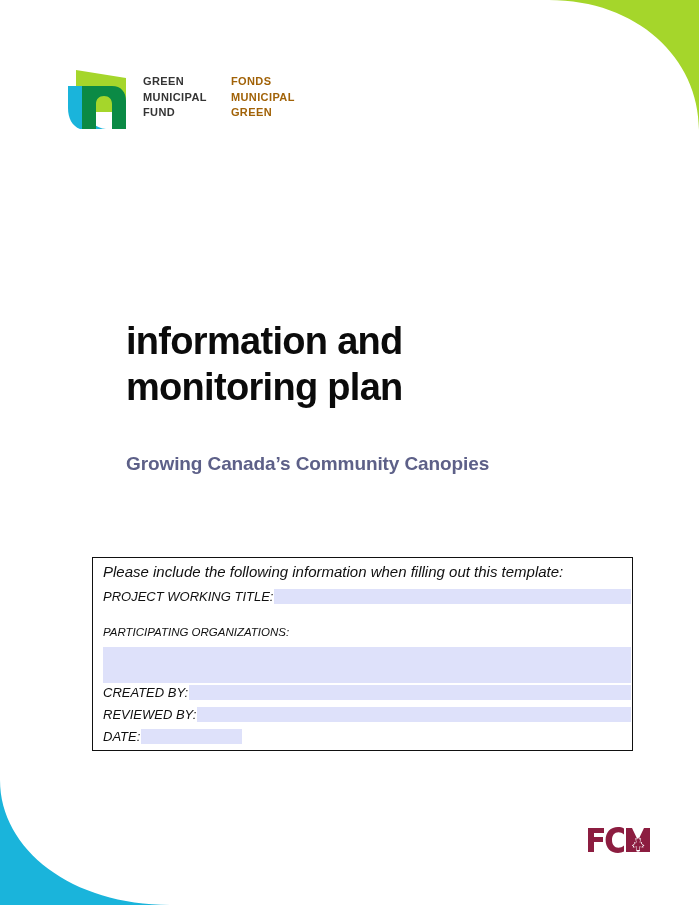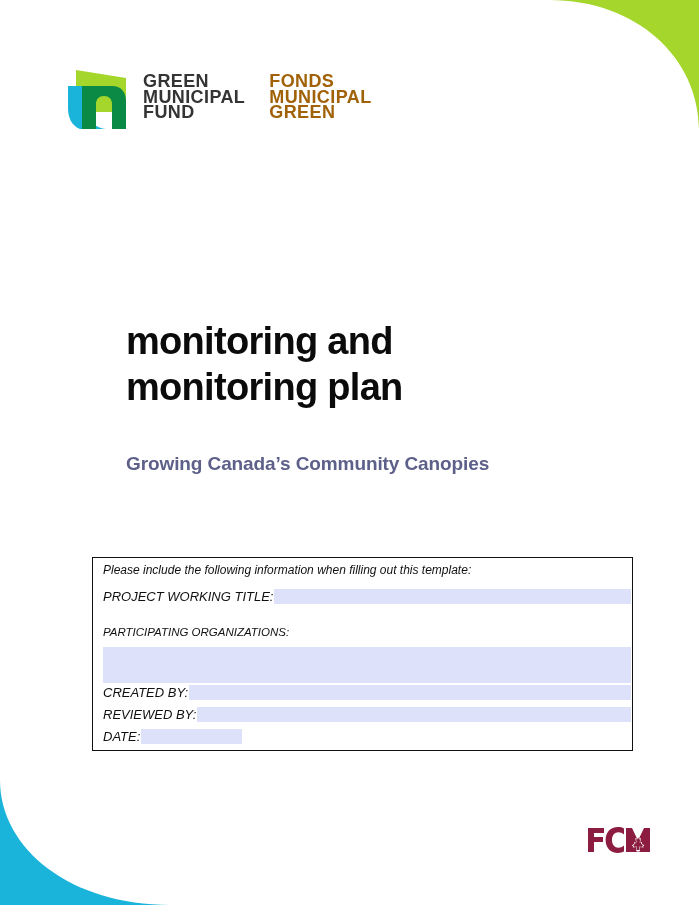--- a/index.html
+++ b/index.html
@@ -50,21 +50,21 @@
     flex: none;
   }
   .logo-words {
     display: flex;
     margin-left: 13px;
     padding-top: 6px;
   }
   .logo-col {
     font-family: "Liberation Sans", sans-serif;
     font-weight: bold;
-    font-size: 18px;
+    font-size: 11px;
     line-height: 15.5px;
     letter-spacing: 0.4px;
   }
   .logo-col.en { color: #343434; }
   .logo-col.fr { color: #a16207; margin-left: 24px; }
   .logo-col div { white-space: nowrap; }
 
   
   .title-area {
     position: absolute;
@@ -108,21 +108,21 @@
     width: 100%;
     height: 100%;
     padding: 0;
   }
   .form-note {
     position: absolute;
     left: 10px;
     top: 5px;
     font-family: "Liberation Sans", sans-serif;
     font-style: italic;
-    font-size: 12px;
+    font-size: 15px;
     color: #101010;
     white-space: nowrap;
   }
   .form-row {
     position: absolute;
     left: 10px;
     display: flex;
     align-items: center;
     width: 528px;
   }
@@ -230,21 +230,21 @@
         <div>FONDS</div>
         <div>MUNICIPAL</div>
         <div>GREEN</div>
       </span>
     </span>
   </div>
 
   <div class="title-area">
     <h1 class="doc-title">
       <br>
-      <span>monitoring and</span><br>
+      <span>information and</span><br>
       <span>monitoring plan</span>
     </h1>
     <p class="doc-subtitle">Growing Canada’s Community Canopies</p>
   </div>
 
   <div class="form-box">
     <div class="form-inner">
 
       <div class="form-note">Please include the following information when filling out this template:</div>
 

